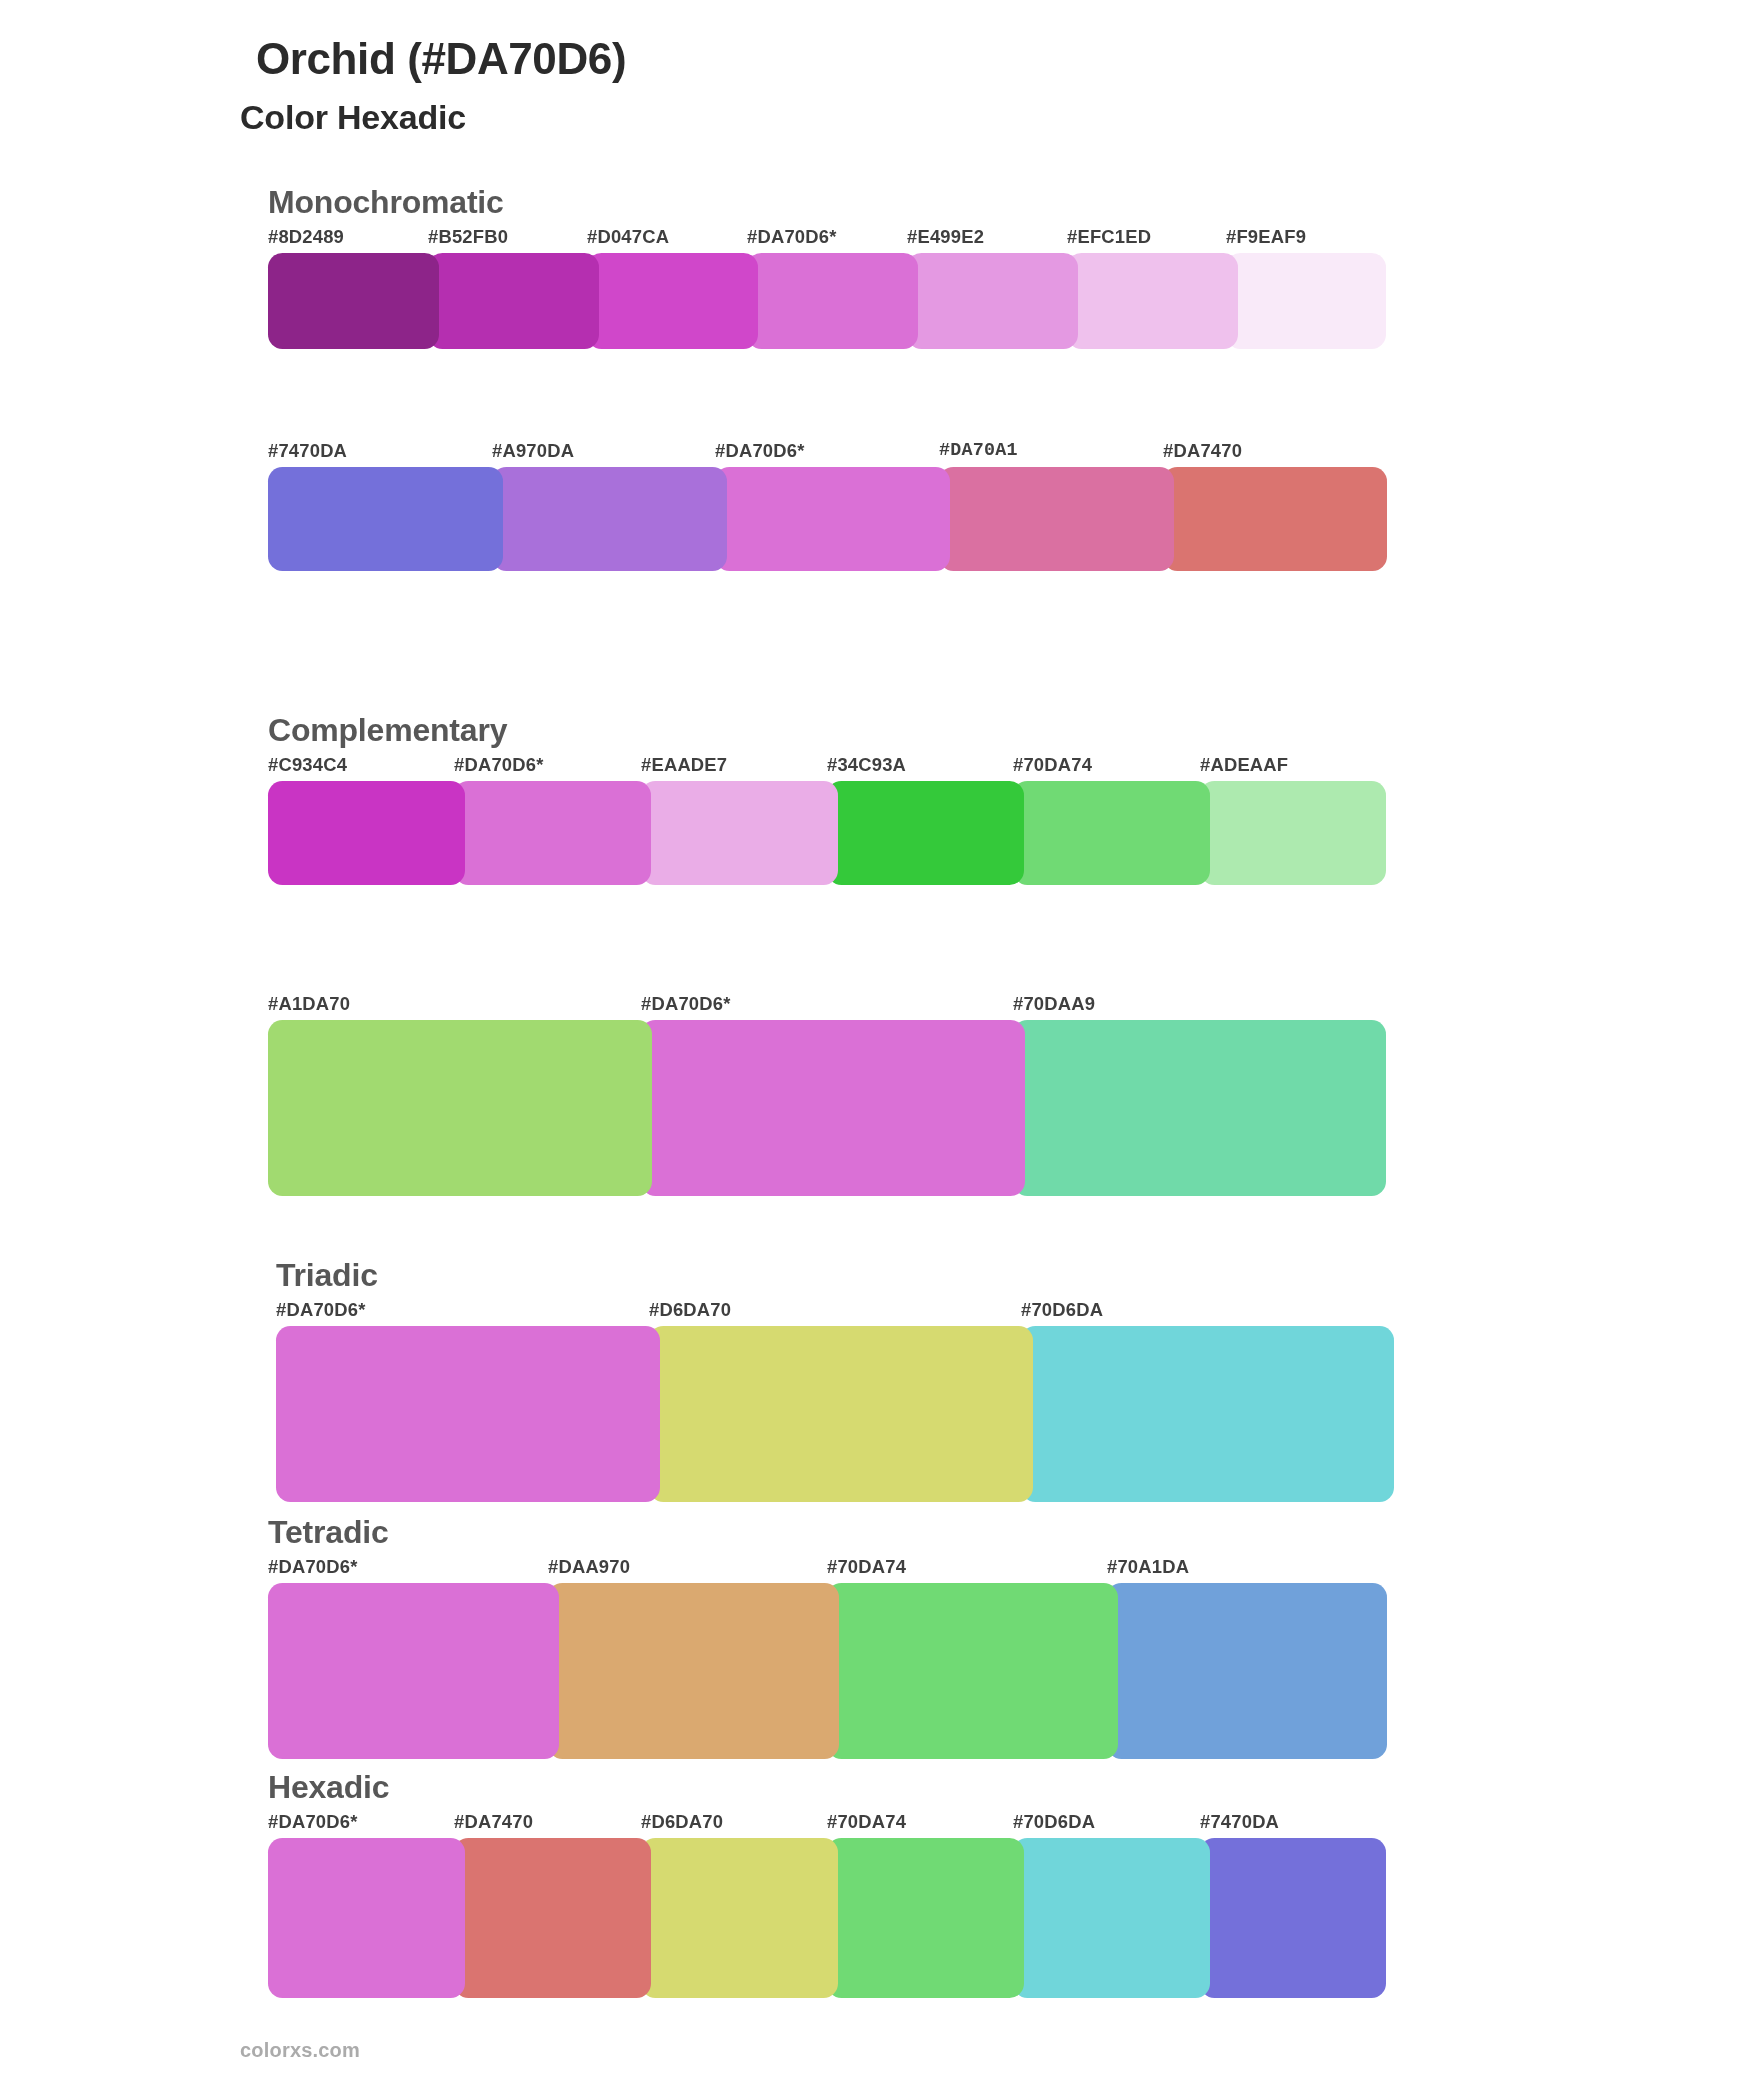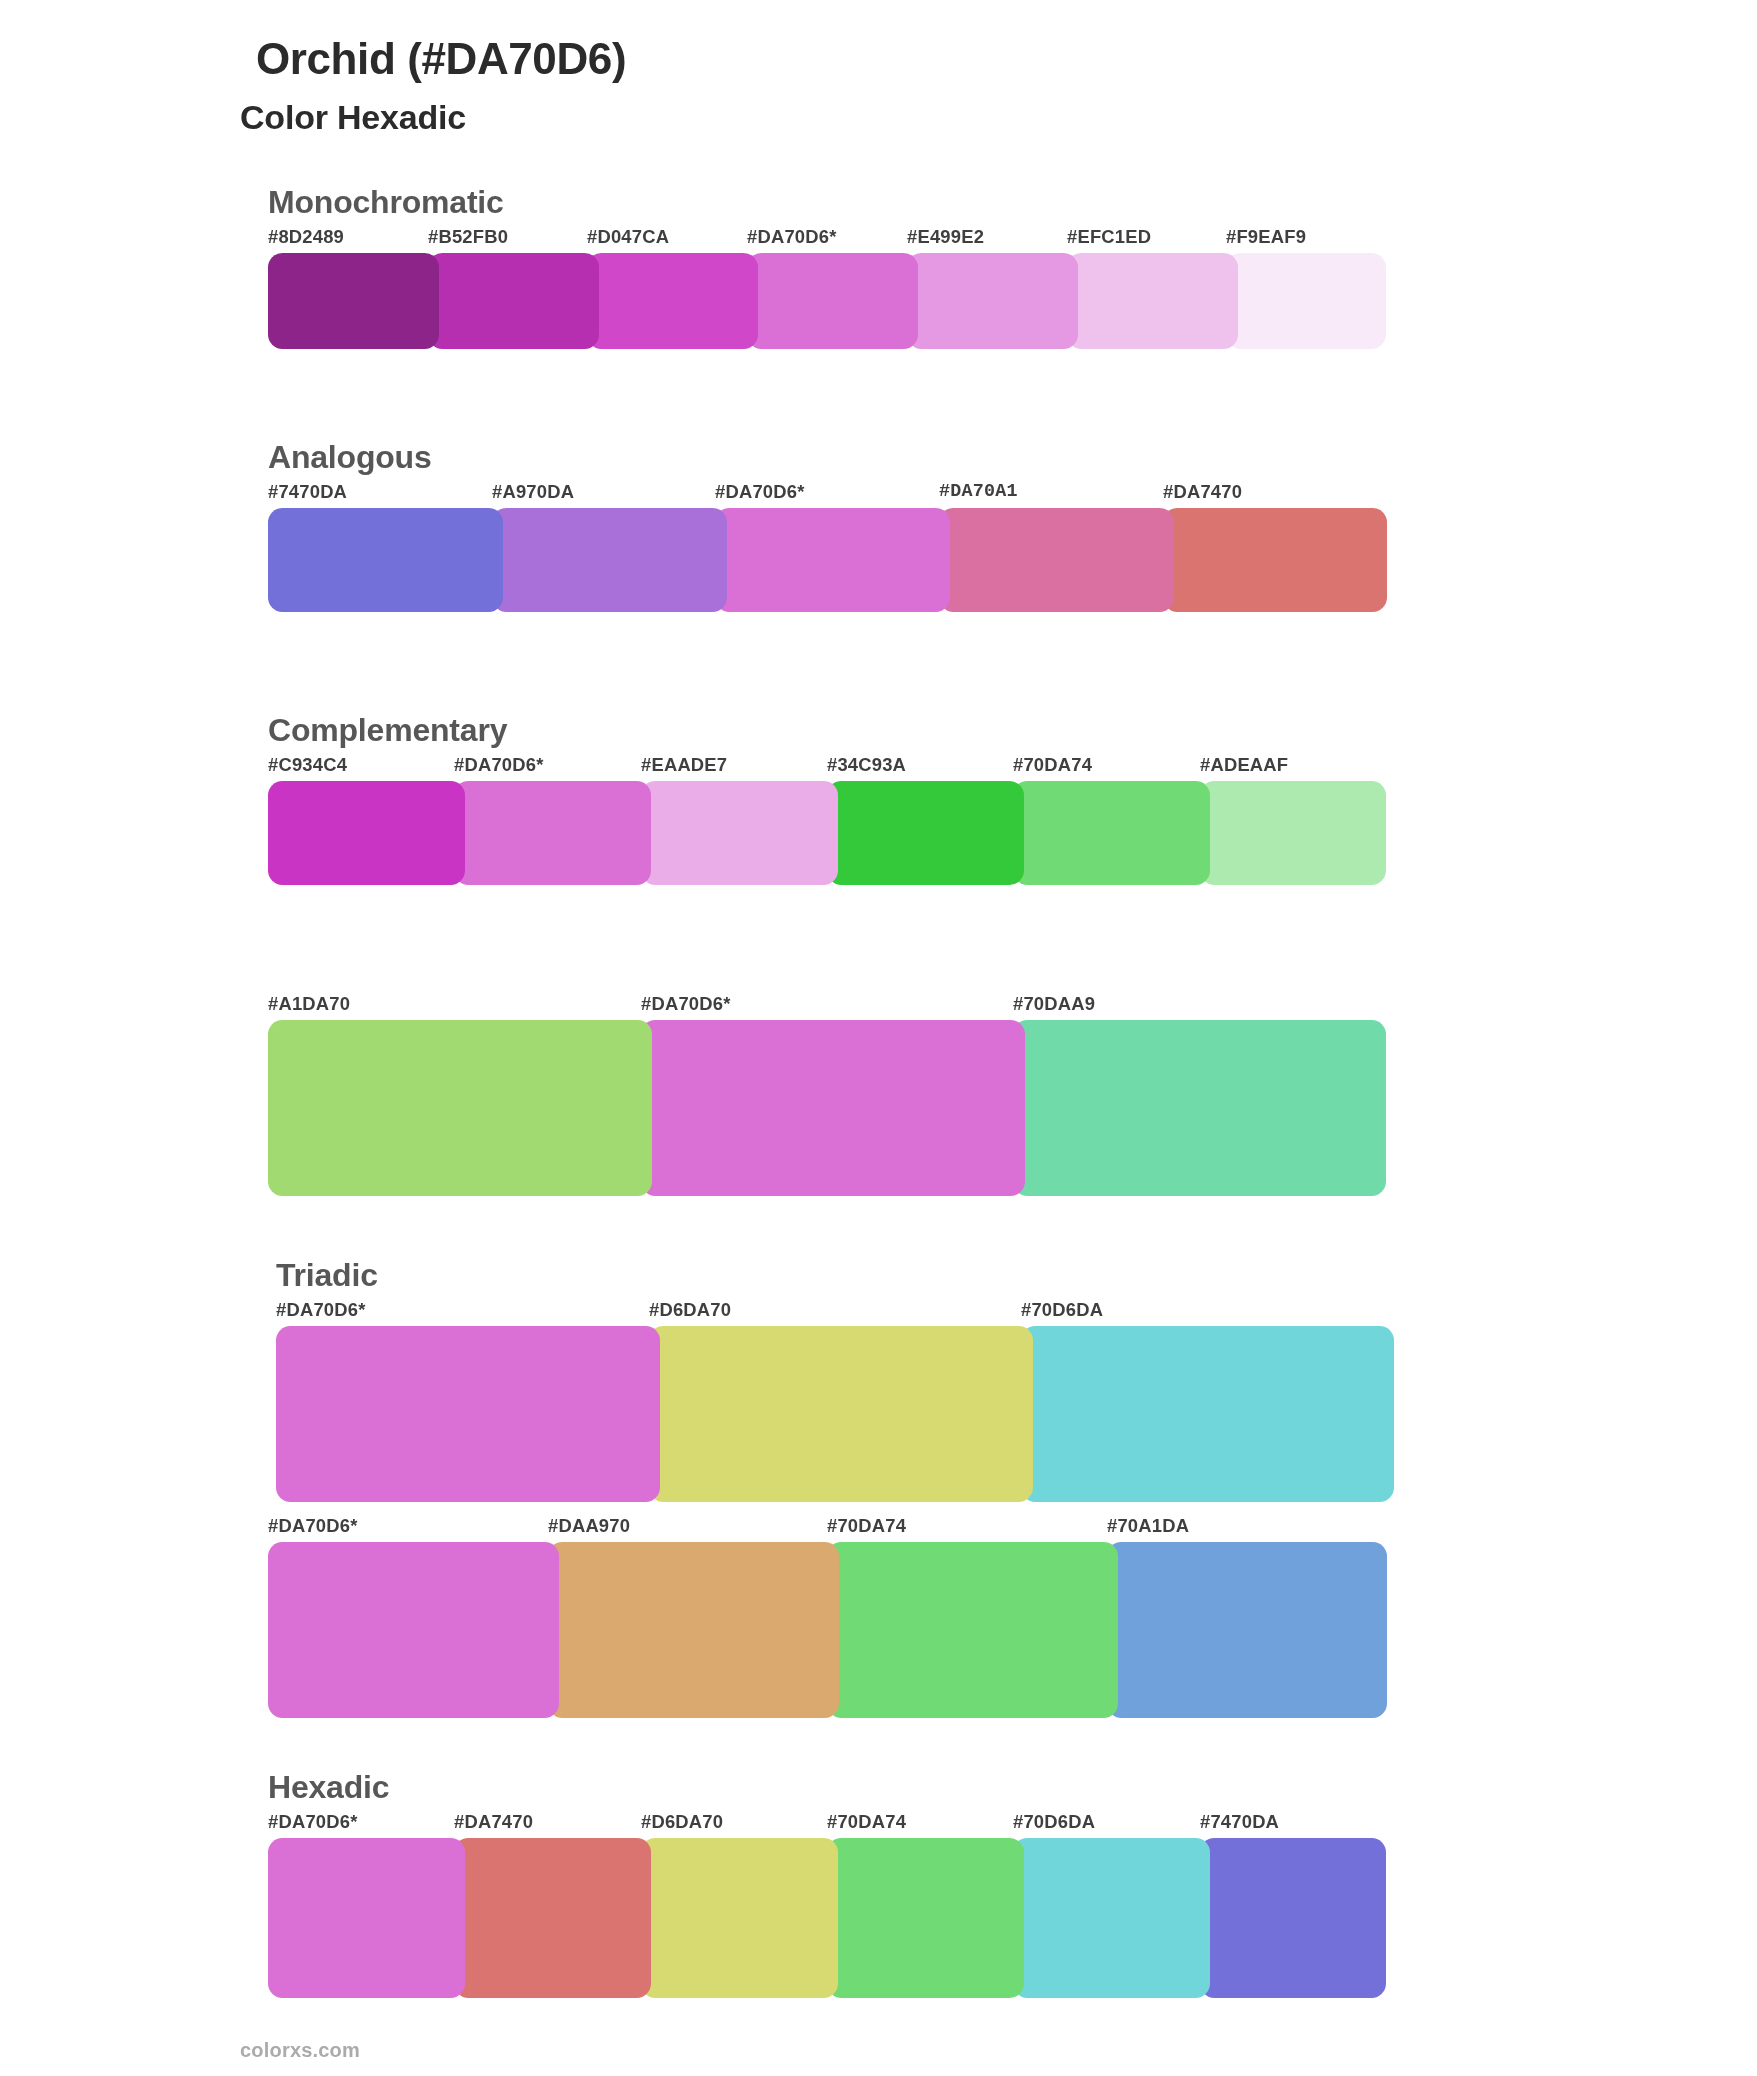--- a/index.html
+++ b/index.html
@@ -129,21 +129,20 @@
           <div class="swatch" title="#8D2489" style="left: 0px; width: 171px; height: 96px; background: rgb(141, 36, 137); border-radius: 14.4px; z-index: 100;"></div>
           <div class="swatch" title="#B52FB0" style="left: 160px; width: 171px; height: 96px; background: rgb(181, 47, 176); border-radius: 14.4px; z-index: 99;"></div>
           <div class="swatch" title="#D047CA" style="left: 319px; width: 171px; height: 96px; background: rgb(208, 71, 202); border-radius: 14.4px; z-index: 98;"></div>
           <div class="swatch" title="#DA70D6*" style="left: 479px; width: 171px; height: 96px; background: rgb(218, 112, 214); border-radius: 14.4px; z-index: 97;"></div>
           <div class="swatch" title="#E499E2" style="left: 639px; width: 171px; height: 96px; background: rgb(228, 153, 226); border-radius: 14.4px; z-index: 96;"></div>
           <div class="swatch" title="#EFC1ED" style="left: 799px; width: 171px; height: 96px; background: rgb(239, 193, 237); border-radius: 14.4px; z-index: 95;"></div>
           <div class="swatch" title="#F9EAF9" style="left: 958px; width: 160px; height: 96px; background: rgb(249, 234, 249); border-radius: 14.4px; z-index: 94;"></div>
         </div>
       </div>
       <div class="section" style="position: absolute; left: 0px; top: 255px; width: 1118px;">
-        <div class="section-title">Analogous</div>
         <div class="swatch-labels">
           <div class="swatch-label" style="left: 0px;">#7470DA</div>
           <div class="swatch-label" style="left: 224px;">#A970DA</div>
           <div class="swatch-label" style="left: 447px;">#DA70D6*</div>
           <div class="swatch-label" style="left: 671px; font-family: Liberation Mono, monospace;">#DA70A1</div>
           <div class="swatch-label" style="left: 895px;">#DA7470</div>
         </div>
         <div class="swatch-row" style="height: 104px;">
           <div class="swatch" title="#7470DA" style="left: 0px; width: 235px; height: 104px; background: rgb(116, 112, 218); border-radius: 14.4px; z-index: 100;"></div>
           <div class="swatch" title="#A970DA" style="left: 224px; width: 235px; height: 104px; background: rgb(169, 112, 218); border-radius: 14.4px; z-index: 99;"></div>
@@ -190,20 +189,21 @@
           <div class="swatch-label" style="left: 373px;">#D6DA70</div>
           <div class="swatch-label" style="left: 745px;">#70D6DA</div>
         </div>
         <div class="swatch-row" style="height: 176px;">
           <div class="swatch" title="#DA70D6*" style="left: 0px; width: 384px; height: 176px; background: rgb(218, 112, 214); border-radius: 14.4px; z-index: 100;"></div>
           <div class="swatch" title="#D6DA70" style="left: 373px; width: 384px; height: 176px; background: rgb(214, 218, 112); border-radius: 14.4px; z-index: 99;"></div>
           <div class="swatch" title="#70D6DA" style="left: 745px; width: 373px; height: 176px; background: rgb(112, 214, 218); border-radius: 14.4px; z-index: 98;"></div>
         </div>
       </div>
       <div class="section" style="position: absolute; left: 0px; top: 1330px; width: 1118px;">
+        <div class="section-title">Tetradic</div>
         <div class="swatch-labels">
           <div class="swatch-label" style="left: 0px;">#DA70D6*</div>
           <div class="swatch-label" style="left: 280px;">#DAA970</div>
           <div class="swatch-label" style="left: 559px;">#70DA74</div>
           <div class="swatch-label" style="left: 839px;">#70A1DA</div>
         </div>
         <div class="swatch-row" style="height: 176px;">
           <div class="swatch" title="#DA70D6*" style="left: 0px; width: 291px; height: 176px; background: rgb(218, 112, 214); border-radius: 14.4px; z-index: 100;"></div>
           <div class="swatch" title="#DAA970" style="left: 280px; width: 291px; height: 176px; background: rgb(218, 169, 112); border-radius: 14.4px; z-index: 99;"></div>
           <div class="swatch" title="#70DA74" style="left: 559px; width: 291px; height: 176px; background: rgb(112, 218, 116); border-radius: 14.4px; z-index: 98;"></div>

